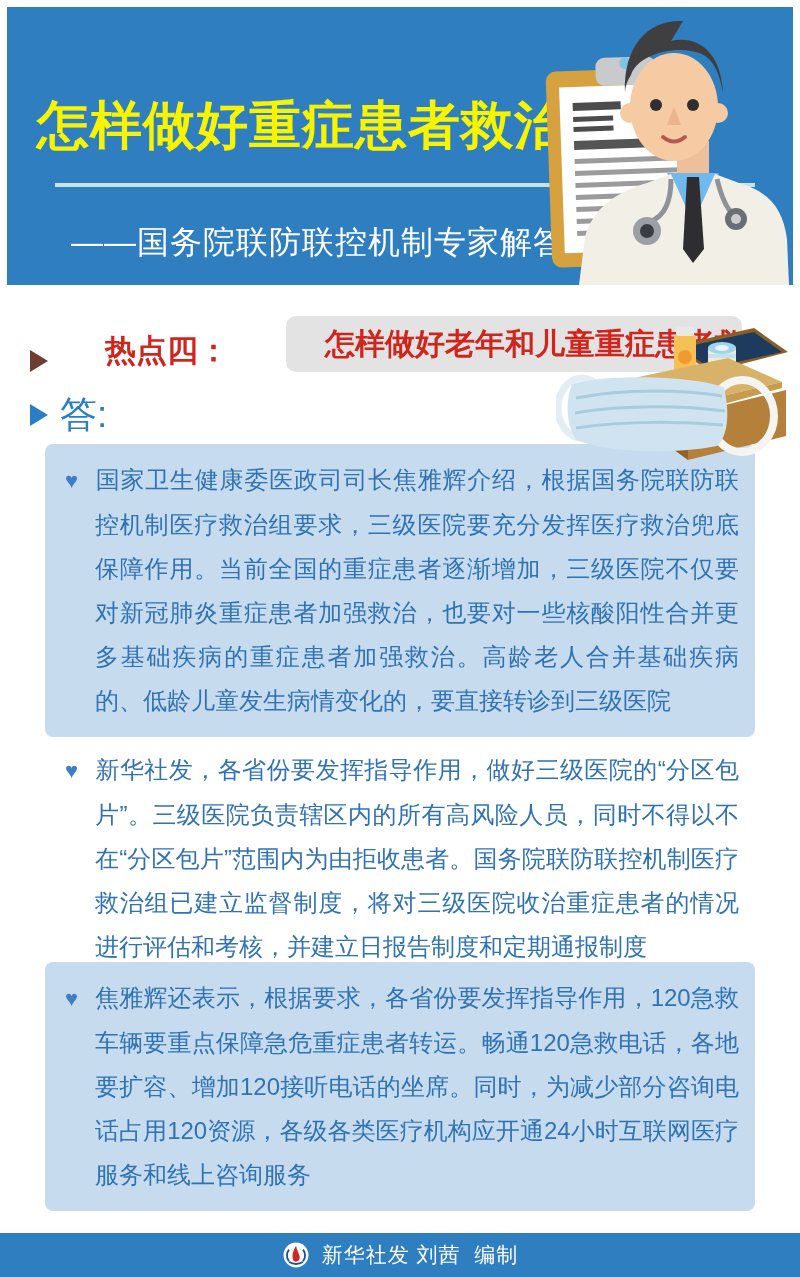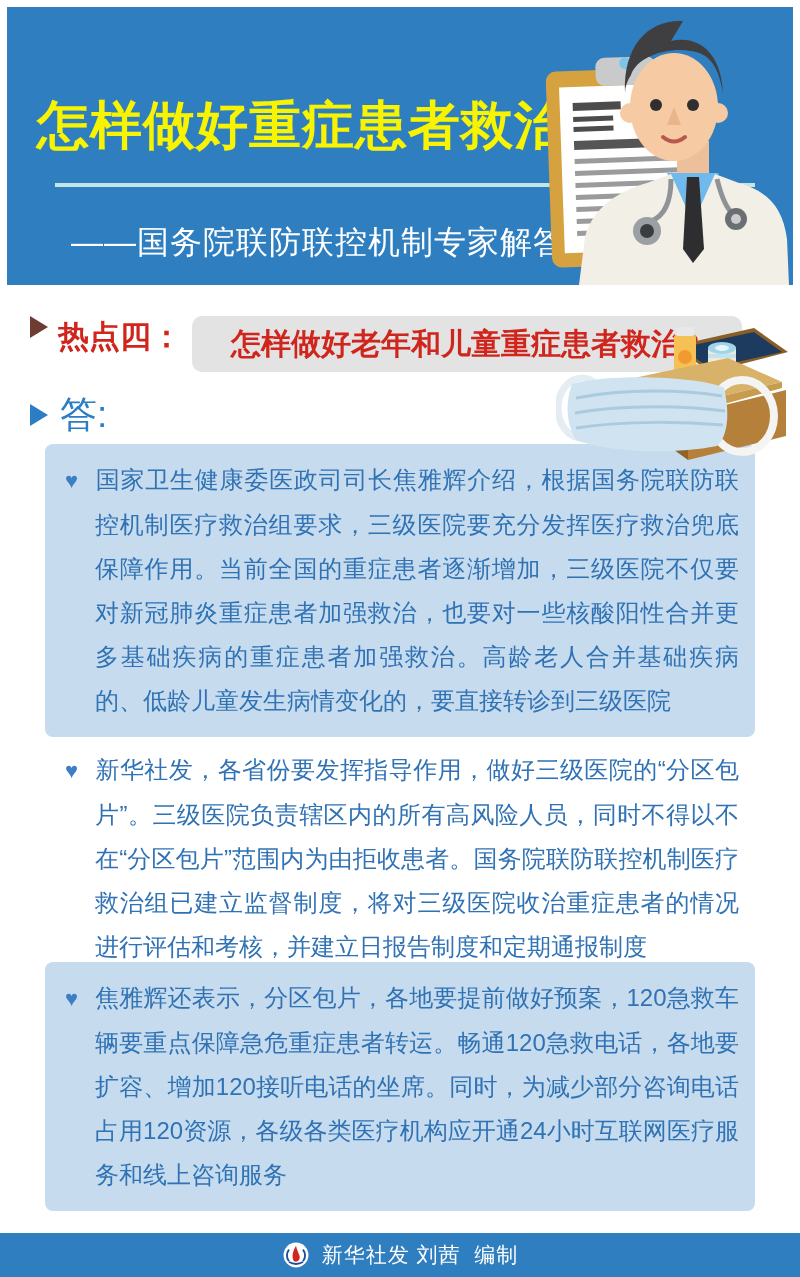--- a/index.html
+++ b/index.html
@@ -9,21 +9,21 @@
   
   .header{position:absolute;left:7px;top:7px;width:786px;height:278px;background:#2e7ec0;overflow:hidden;}
   .header-title{position:absolute;left:30px;top:84px;margin:0;font-size:52px;font-weight:bold;
                 color:#f8f400;letter-spacing:1px;z-index:2;}
   .header-divider{position:absolute;left:48px;top:176px;width:700px;height:4px;background:#c4e4e6;z-index:1;}
   .header-subtitle{position:absolute;left:64px;top:214px;margin:0;font-size:32px;font-weight:500;
                    color:#ffffff;letter-spacing:1px;z-index:2;}
   .doctor-art{position:absolute;right:4px;top:4px;z-index:3;}
 
   
-  .q-row{position:absolute;left:30px;top:316px;width:712px;display:flex;align-items:flex-start;z-index:2;}
+  .q-row{position:absolute;left:30px;top:316px;width:712px;display:flex;align-items:flex-end;z-index:2;gap:47px;}
   .tri{width:0;height:0;border-top:11px solid transparent;border-bottom:11px solid transparent;flex:0 0 auto;}
   .tri-dark{border-left:18px solid #6f3c34;}
   .tri-blue{border-left:18px solid #2b7ec3;}
   .q-label{font-size:31px;font-weight:bold;color:#d0251c;margin:0 10px 0 10px;white-space:nowrap;}
   .q-pill{flex:1;height:56px;line-height:56px;background:#e3e3e3;border-radius:10px;
           padding-left:39px;font-size:30px;font-weight:bold;color:#d0251c;white-space:nowrap;overflow:hidden;}
 
   
   .a-row{position:absolute;left:30px;top:392px;display:flex;align-items:center;height:46px;z-index:2;}
   .a-label{font-size:37px;font-weight:500;color:#2b7ec3;margin-left:12px;}
@@ -139,21 +139,21 @@
 
   <div class="bubble b1">
     <p class="para"><span class="heart">♥</span><span>国家卫生健康委医政司司长焦雅辉介绍，根据国务院联防联控机制医疗救治组要求，三级医院要充分发挥医疗救治兜底保障作用。当前全国的重症患者逐渐增加，三级医院不仅要对新冠肺炎重症患者加强救治，也要对一些核酸阳性合并更多基础疾病的重症患者加强救治。高龄老人合并基础疾病的、低龄儿童发生病情变化的，要直接转诊到三级医院</span></p>
   </div>
 
   <div class="para-bare">
     <p class="para"><span class="heart">♥</span><span>新华社发，各省份要发挥指导作用，做好三级医院的“分区包片”。三级医院负责辖区内的所有高风险人员，同时不得以不在“分区包片”范围内为由拒收患者。国务院联防联控机制医疗救治组已建立监督制度，将对三级医院收治重症患者的情况进行评估和考核，并建立日报告制度和定期通报制度</span></p>
   </div>
 
   <div class="bubble b3">
-    <p class="para"><span class="heart">♥</span><span>焦雅辉还表示，分区包片，各地要提前做好预案，120急救车辆要重点保障急危重症患者转运。畅通120急救电话，各地要扩容、增加120接听电话的坐席。同时，为减少部分咨询电话占用120资源，各级各类医疗机构应开通24小时互联网医疗服务和线上咨询服务</span></p>
+    <p class="para"><span class="heart">♥</span><span>焦雅辉还表示，根据要求，各省份要发挥指导作用，120急救车辆要重点保障急危重症患者转运。畅通120急救电话，各地要扩容、增加120接听电话的坐席。同时，为减少部分咨询电话占用120资源，各级各类医疗机构应开通24小时互联网医疗服务和线上咨询服务</span></p>
   </div>
 
   <div class="footer">
     <svg width="28" height="28" viewBox="0 0 36 36">
       <circle cx="18" cy="18" r="16" fill="#ffffff"></circle>
       <path d="M9,26 A12,12 0 0 1 9,11" fill="none" stroke="#1a4f9c" stroke-width="2.4"></path>
       <path d="M27,11 A12,12 0 0 1 27,26" fill="none" stroke="#1a4f9c" stroke-width="2.4"></path>
       <path d="M9,27 Q18,32 27,27" fill="none" stroke="#1a4f9c" stroke-width="2.4"></path>
       <path d="M18,6 Q12,16 14,23 Q15,28 20,26 Q25,23 21,15 Q19,11 18,6 Z" fill="#d02520"></path>
     </svg>

